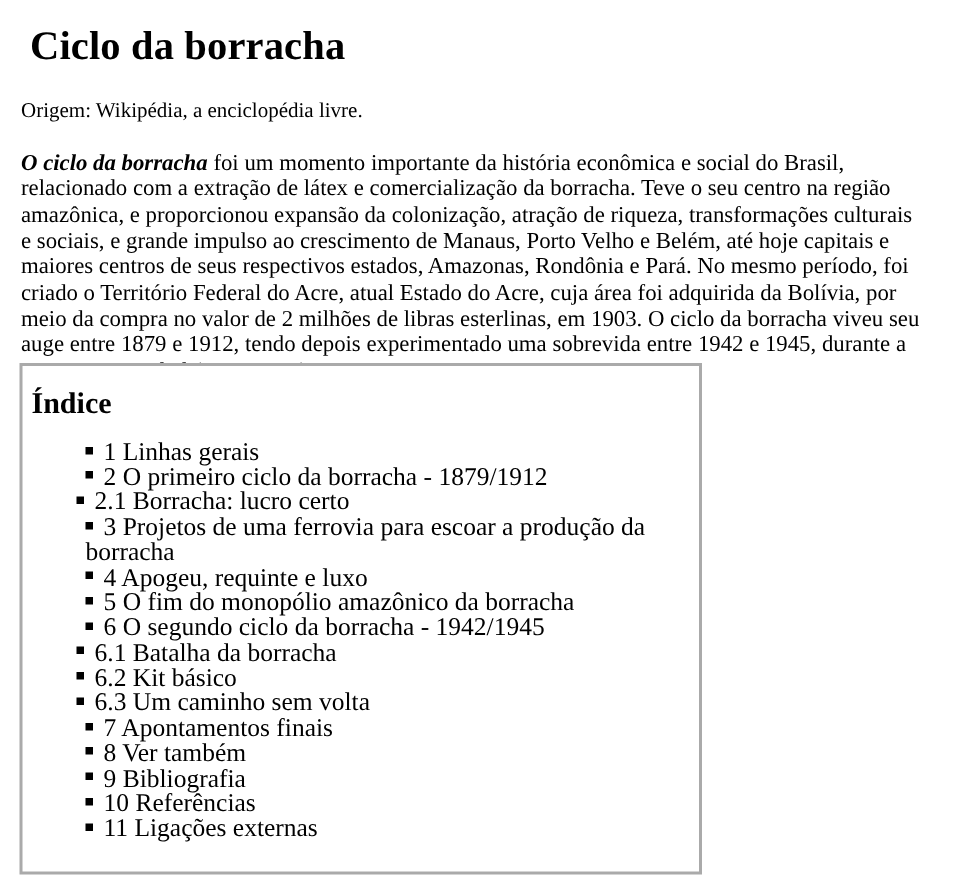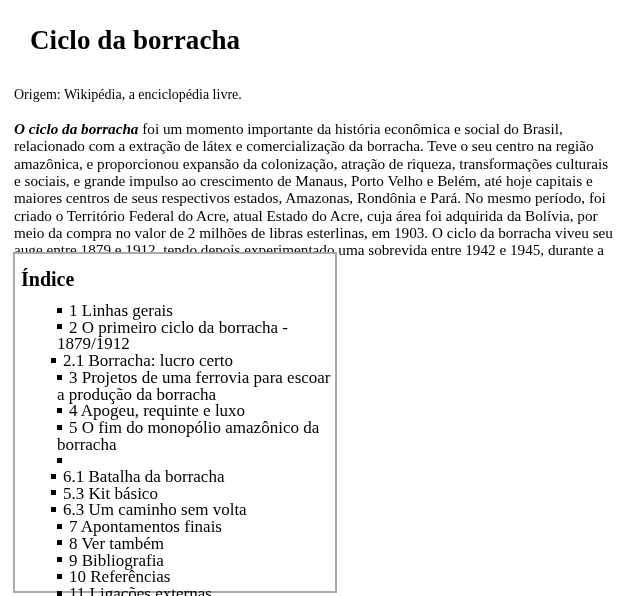--- a/index.html
+++ b/index.html
@@ -21,21 +21,21 @@
     height: 596px;
     box-sizing: border-box;
     padding: 0 12px;
   }
 
   
   .article-title {
     font-size: 27px;
     font-weight: bold;
     line-height: 1.05;
-    margin: 16px;
+    margin: 6px;
     padding: 10px 0 0 2px;
     letter-spacing: 0.1px;
   }
 
   
   .source-line {
     font-size: 14px;
     line-height: 1.2;
     margin: 0;
     padding: 17px 0 0 2px;
@@ -52,21 +52,21 @@
   .lead b {
     font-weight: bold;
     font-style: italic;
   }
 
   
   .toc {
     position: absolute;
     left: 13px;
     top: 236px;
-    width: 324px;
+    width: 455px;
     height: 341px;
     box-sizing: border-box;
     border: 2px solid #aaaaaa;
     background: #ffffff;
   }
   .toc-title {
     font-size: 20px;
     font-weight: bold;
     margin: 0;
     padding: 14px 0 0 6px;
@@ -126,24 +126,24 @@
     <div class="toc-title">Índice</div>
     <ul class="toc-list" id="toc-list">
         <li><span class="bullet"></span><span class="toc-label">1 Linhas gerais</span></li>
         <li><span class="bullet"></span><span class="toc-label">2 O primeiro ciclo da borracha - 1879/1912</span></li>
         <ul class="toc-sub">
           <li><span class="bullet"></span><span class="toc-label">2.1 Borracha: lucro certo</span></li>
         </ul>
         <li><span class="bullet"></span><span class="toc-label">3 Projetos de uma ferrovia para escoar a produção da borracha</span></li>
         <li><span class="bullet"></span><span class="toc-label">4 Apogeu, requinte e luxo</span></li>
         <li><span class="bullet"></span><span class="toc-label">5 O fim do monopólio amazônico da borracha</span></li>
-        <li><span class="bullet"></span></li>
+        <li><span class="bullet"></span><span class="toc-label">6 O segundo ciclo da borracha - 1942/1945</span></li>
         <ul class="toc-sub">
           <li><span class="bullet"></span><span class="toc-label">6.1 Batalha da borracha</span></li>
-          <li><span class="bullet"></span><span class="toc-label">5.3 Kit básico</span></li>
+          <li><span class="bullet"></span><span class="toc-label">6.2 Kit básico</span></li>
           <li><span class="bullet"></span><span class="toc-label">6.3 Um caminho sem volta</span></li>
         </ul>
         <li><span class="bullet"></span><span class="toc-label">7 Apontamentos finais</span></li>
         <li><span class="bullet"></span><span class="toc-label">8 Ver também</span></li>
         <li><span class="bullet"></span><span class="toc-label">9 Bibliografia</span></li>
         <li><span class="bullet"></span><span class="toc-label">10 Referências</span></li>
         <li><span class="bullet"></span><span class="toc-label">11 Ligações externas</span></li>
       </ul>
   </div>
 

